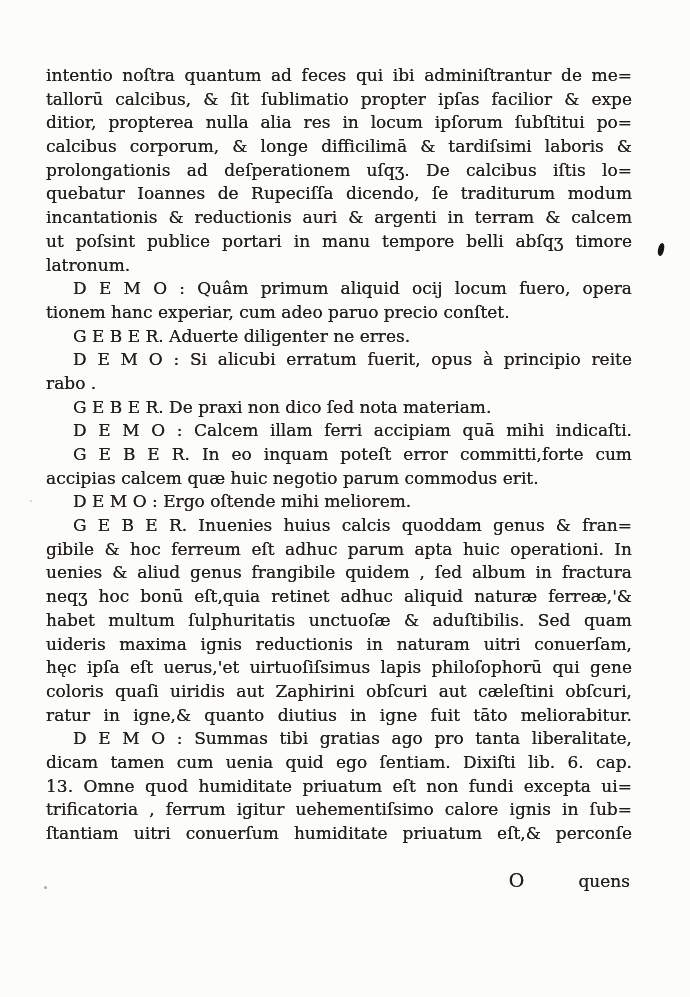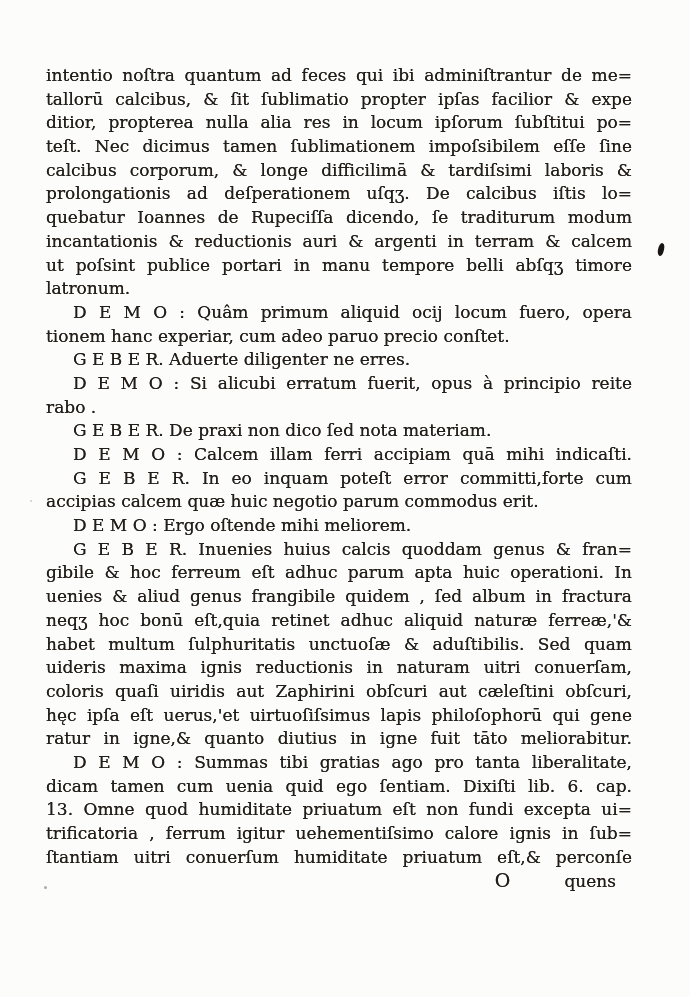--- a/index.html
+++ b/index.html
@@ -45,21 +45,21 @@
     font-family:"DejaVu Serif","Liberation Serif",serif;
     color:var(--ink,#221e1a);
     font-size:17px;
     text-shadow:0 0 .5px rgba(32,26,20,.85);
   }
   .sig-mark{
     font-size:19px;
     margin-right:54px;
   }
   .catchword{
-    margin-right:16px;
+    margin-right:2px;
   }
   .ink-blob{
     position:absolute;
     left:658px;top:243px;
     width:6px;height:13px;
     background:#191512;
     border-radius:60% 40% 55% 45%;
     transform:rotate(8deg);
   }
   .speck-a{
@@ -75,21 +75,20 @@
 </style>
 </head>
 <body style="--paper: #fcfcfa; --ink: #221e1a;">
 
 <div class="page">
 
   <div class="textblock" id="textblock">
       <div class="line just">intentio noſtra quantum ad feces qui ibi adminiſtrantur de me=</div>
       <div class="line just">tallorū calcibus, &amp; ſit ſublimatio propter ipſas facilior &amp; expe</div>
       <div class="line just">ditior, propterea nulla alia res in locum ipſorum ſubſtitui po=</div>
-      <div class="line just">teſt.  Nec dicimus tamen ſublimationem impoſsibilem eſſe ſine</div>
       <div class="line just">calcibus corporum, &amp; longe difficilimā &amp; tardiſsimi laboris &amp;</div>
       <div class="line just">prolongationis ad deſperationem uſqʒ.  De calcibus iſtis lo=</div>
       <div class="line just">quebatur Ioannes de Rupeciſſa dicendo, ſe traditurum modum</div>
       <div class="line just">incantationis &amp; reductionis auri &amp; argenti in terram &amp; calcem</div>
       <div class="line just">ut poſsint publice portari in manu tempore belli abſqʒ timore</div>
       <div class="line">latronum.</div>
       <div class="line indent just">D E M O :  Quâm primum aliquid ocij locum fuero, opera</div>
       <div class="line">tionem hanc experiar, cum adeo paruo precio conſtet.</div>
       <div class="line indent">G E B E R.  Aduerte diligenter ne erres.</div>
       <div class="line indent just">D E M O :  Si alicubi erratum fuerit, opus à principio reite</div>
@@ -98,22 +97,22 @@
       <div class="line indent just">D E M O :  Calcem illam ferri accipiam quā mihi indicaſti.</div>
       <div class="line indent just">G E B E R.  In eo inquam poteſt error committi,forte cum</div>
       <div class="line">accipias calcem quæ huic negotio parum commodus erit.</div>
       <div class="line indent">D E M O :  Ergo oſtende mihi meliorem.</div>
       <div class="line indent just">G E B E R.  Inuenies huius calcis quoddam genus &amp; fran=</div>
       <div class="line just">gibile &amp; hoc ferreum eſt adhuc parum apta huic operationi. In</div>
       <div class="line just">uenies &amp; aliud genus frangibile quidem , ſed album in fractura</div>
       <div class="line just">neqʒ hoc bonū eſt,quia retinet adhuc aliquid naturæ ferreæ,'&amp;</div>
       <div class="line just">habet multum ſulphuritatis unctuoſæ &amp; aduſtibilis. Sed quam</div>
       <div class="line just">uideris maxima ignis reductionis in naturam uitri conuerſam,</div>
+      <div class="line just">hęc ipſa eſt uerus,'et uirtuoſiſsimus lapis philoſophorū qui gene</div>
       <div class="line just">coloris quaſi uiridis aut Zaphirini obſcuri aut cæleſtini obſcuri,</div>
-      <div class="line just">hęc ipſa eſt uerus,'et uirtuoſiſsimus lapis philoſophorū qui gene</div>
       <div class="line just">ratur in igne,&amp; quanto diutius in igne fuit tāto meliorabitur.</div>
       <div class="line indent just">D E M O :  Summas tibi gratias ago pro tanta liberalitate,</div>
       <div class="line just">dicam tamen cum uenia quid ego ſentiam.  Dixiſti lib. 6. cap.</div>
       <div class="line just">13. Omne quod humiditate priuatum eſt non fundi excepta ui=</div>
       <div class="line just">trificatoria , ferrum igitur uehementiſsimo calore ignis in ſub=</div>
       <div class="line just">ſtantiam uitri conuerſum humiditate priuatum eſt,&amp; perconſe</div>
     </div>
 
   <div class="sig-row">
     <span class="sig-mark">O</span>

